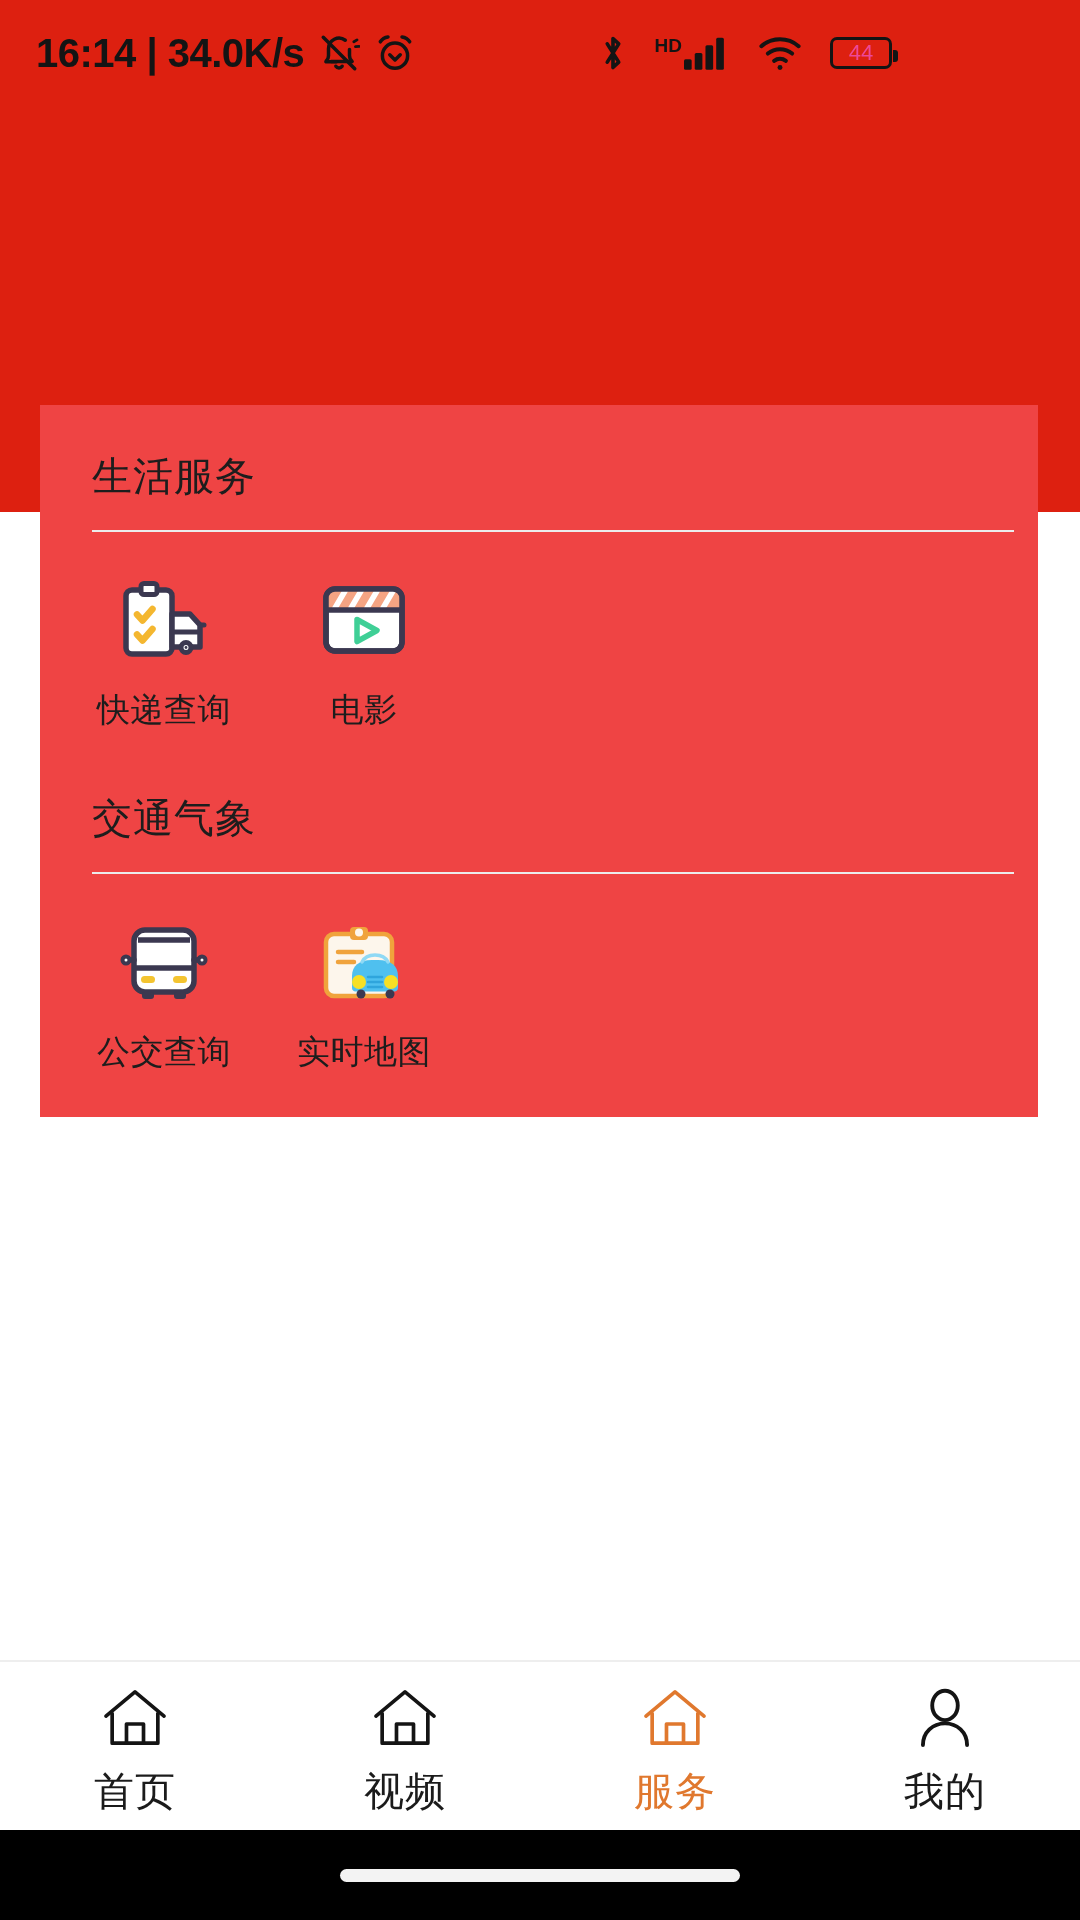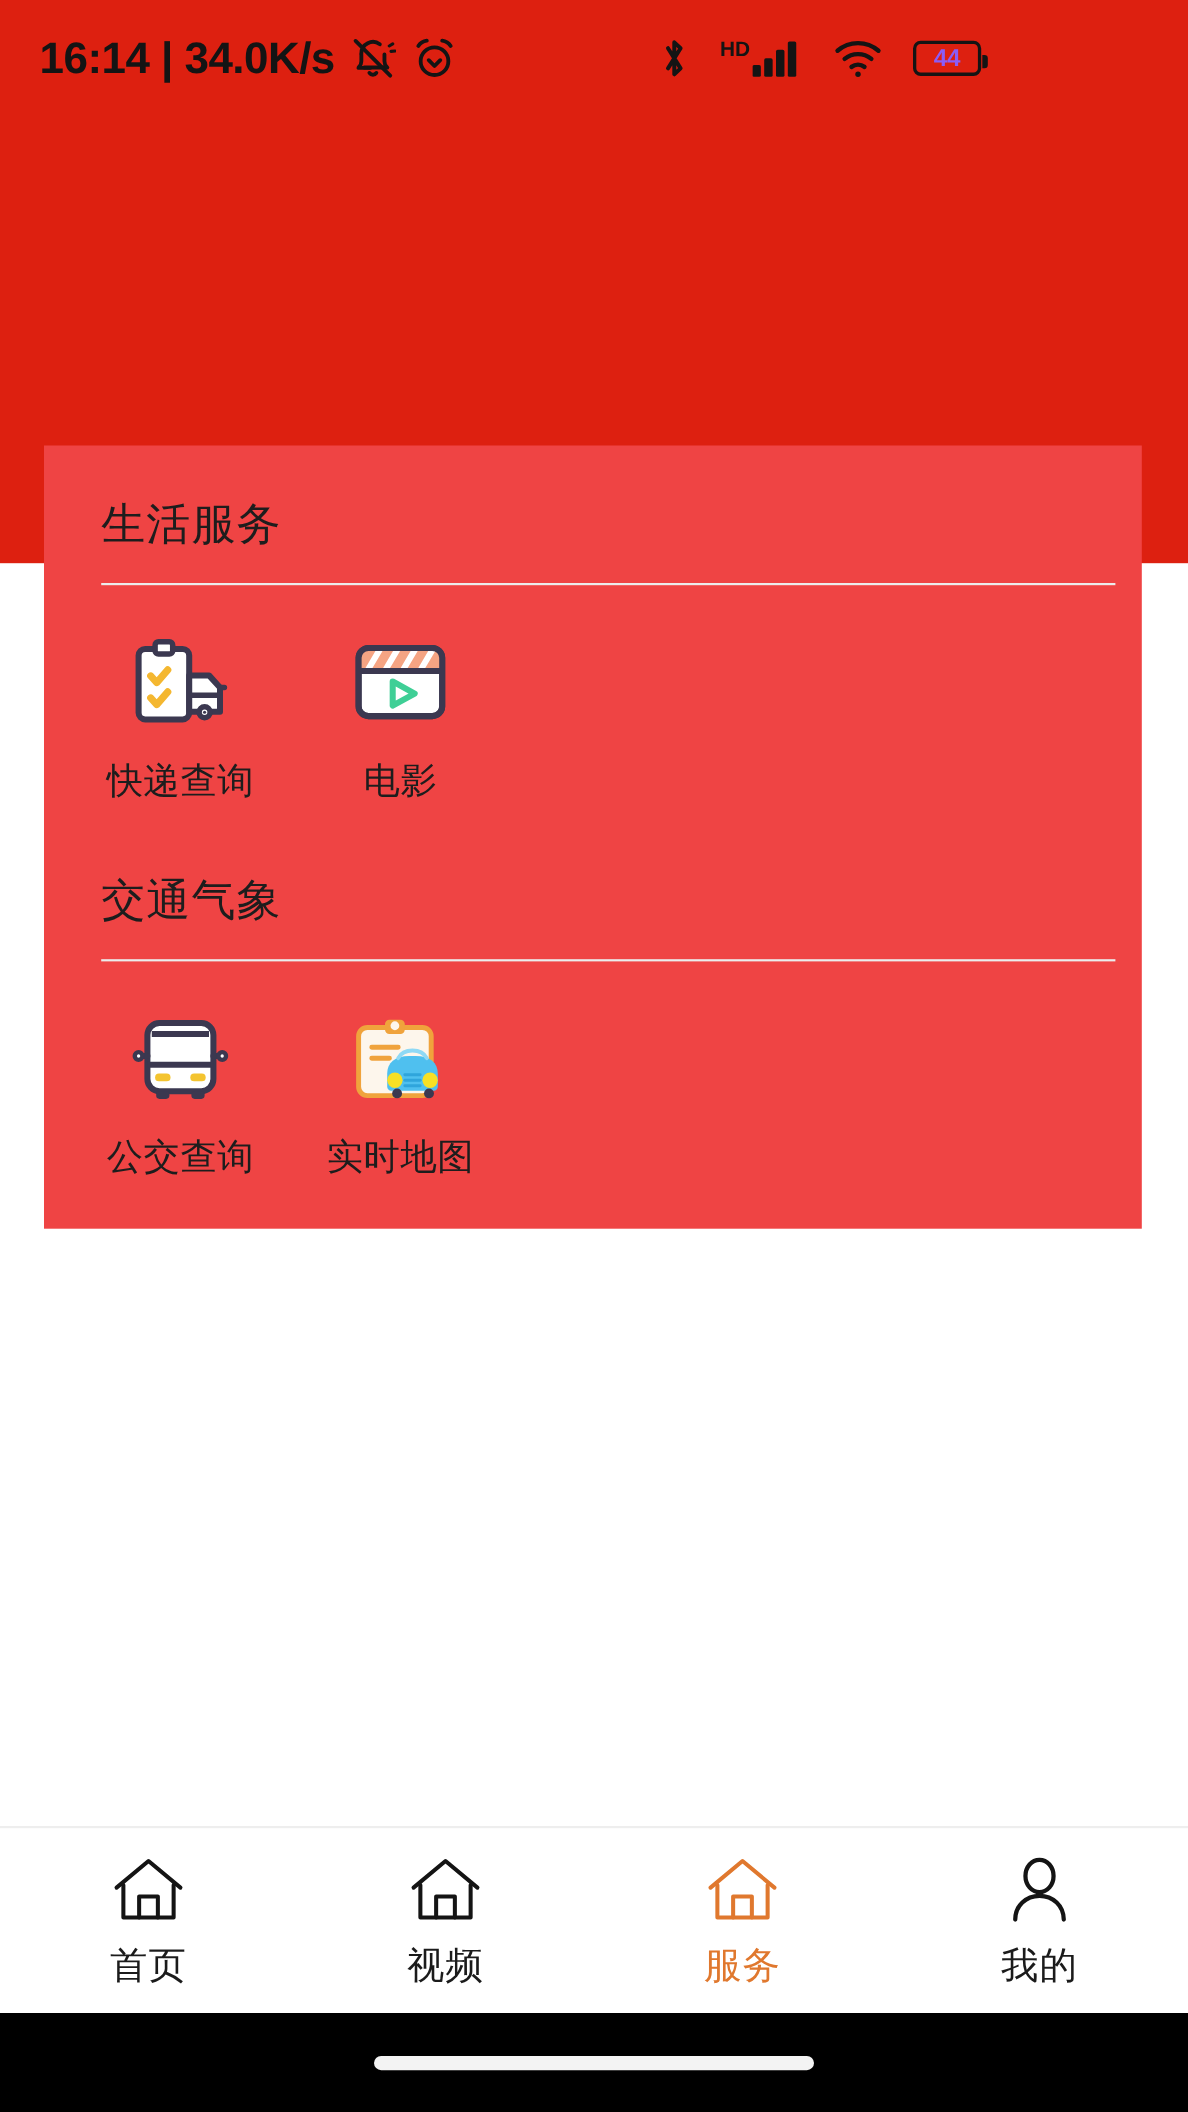--- a/index.html
+++ b/index.html
@@ -32,21 +32,21 @@
 
   .battery {
     position:relative; width:62px; height:32px;
     border:3.5px solid #141414; border-radius:7px;
     display:flex; align-items:center; justify-content:center;
   }
   .battery::after {
     content:""; position:absolute; right:-9px; top:10px;
     width:5px; height:12px; background:#141414; border-radius:0 3px 3px 0;
   }
-  .battery-num { font-size:22px; font-weight:700; color:#8b5cf6; line-height:1; }
+  .battery-num { font-size:22px; font-weight:400; color:#ec4899; line-height:1; }
 
   .hd-label { font-size:19px; font-weight:700; color:#141414; line-height:1; margin-bottom:16px; }
   .hd-wrap { display:flex; align-items:flex-end; gap:2px; }
 
   
   .card {
     position:absolute; left:40px; top:405px; width:998px;
     background:#ef4444; padding:0 24px 28px 24px;
   }
 
@@ -77,21 +77,21 @@
   .bottomnav {
     position:absolute; left:0; bottom:90px; width:1080px; height:170px;
     background:#ffffff; border-top:2px solid #eeeeee;
     display:flex; align-items:flex-start;
   }
   .nav-item {
     flex:1; display:flex; flex-direction:column; align-items:center;
     padding-top:24px;
   }
   .nav-ic { width:72px; height:64px; display:flex; align-items:center; justify-content:center; }
-  .nav-label { margin-top:14px; font-size:34px; color:#1b1b1b; letter-spacing:1px; }
+  .nav-label { margin-top:14px; font-size:40px; color:#1b1b1b; letter-spacing:1px; }
   .nav-item.active .nav-label { color:#e0782e; }
 
   
   .gesturebar {
     position:absolute; left:0; bottom:0; width:1080px; height:90px;
     background:#000000; display:flex; align-items:center; justify-content:center;
   }
   .gesture-pill { width:400px; height:13px; border-radius:7px; background:#f3f3f3; }
 </style>
 </head>

